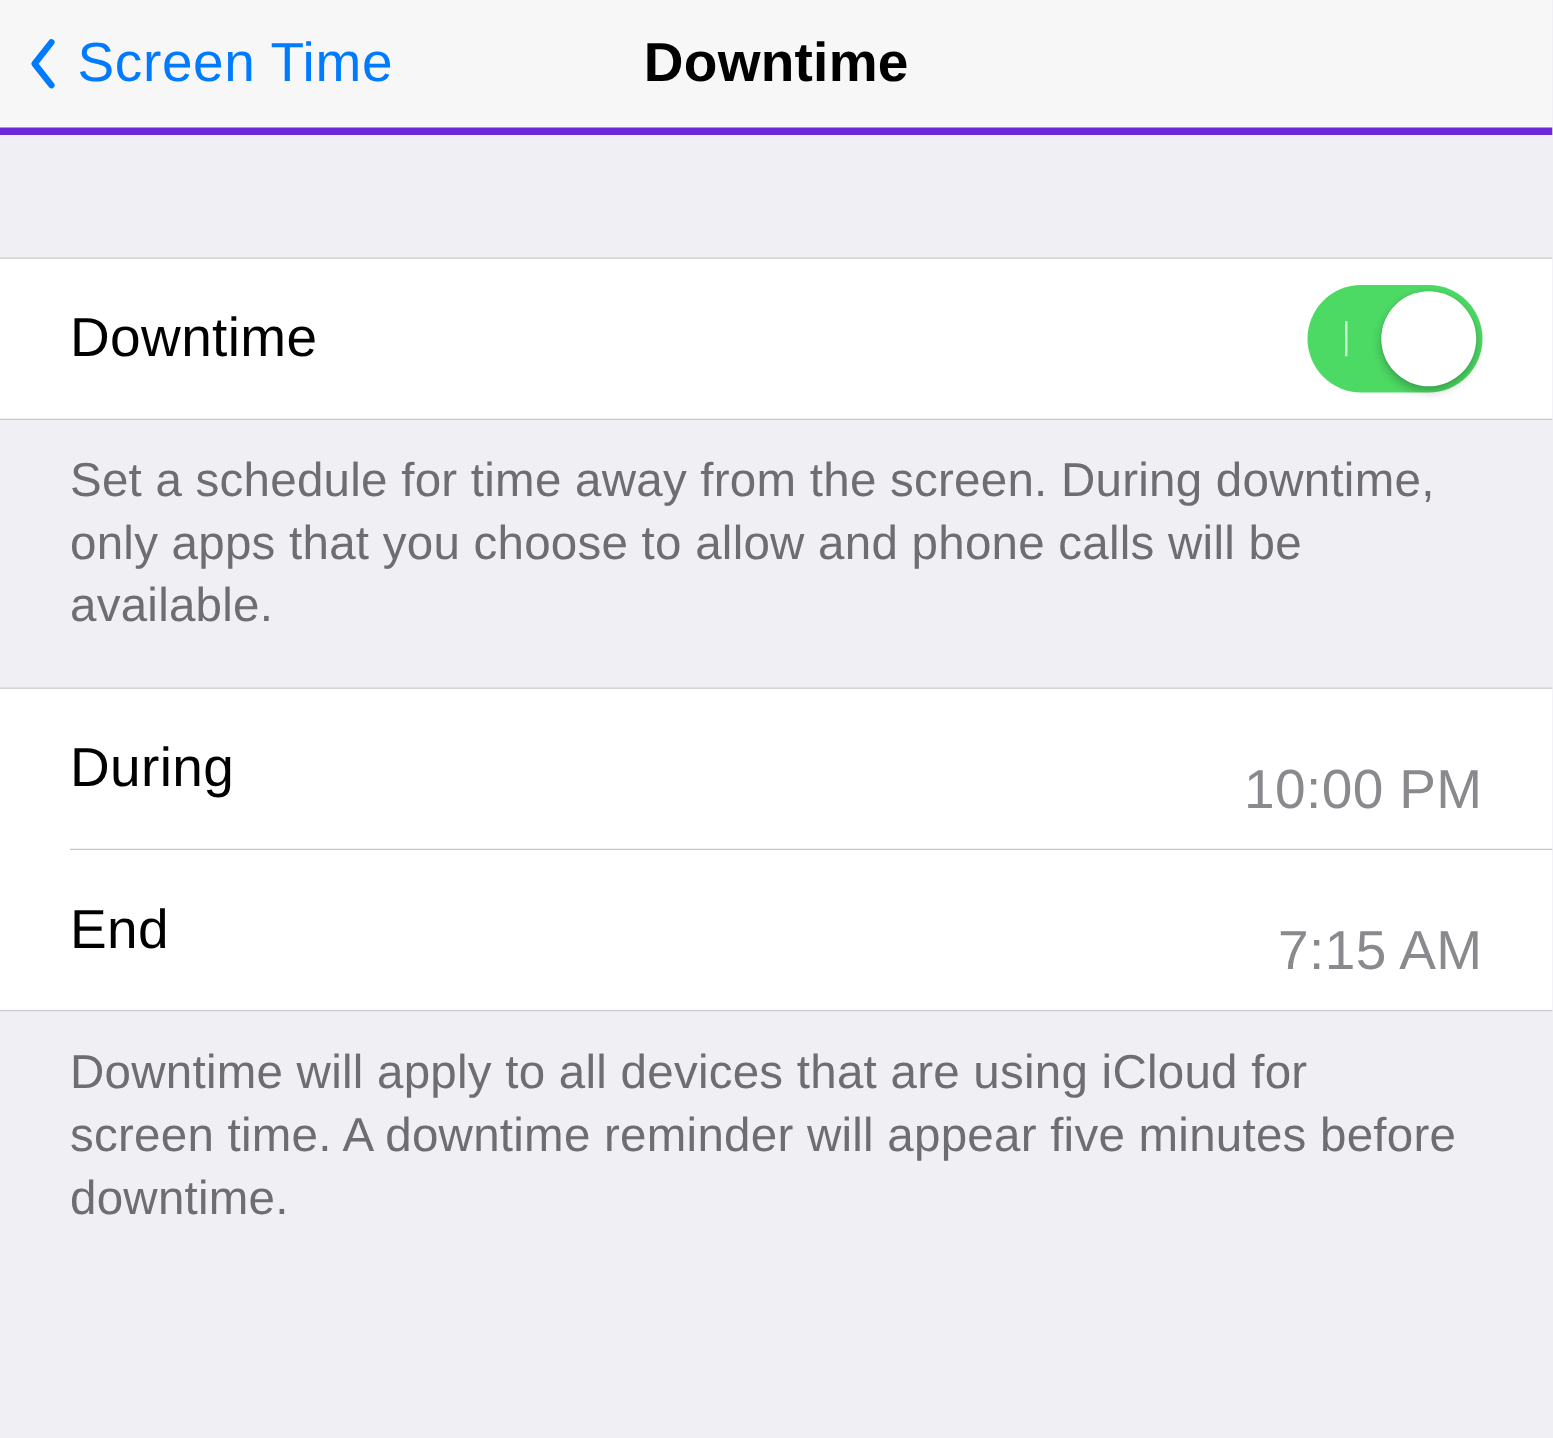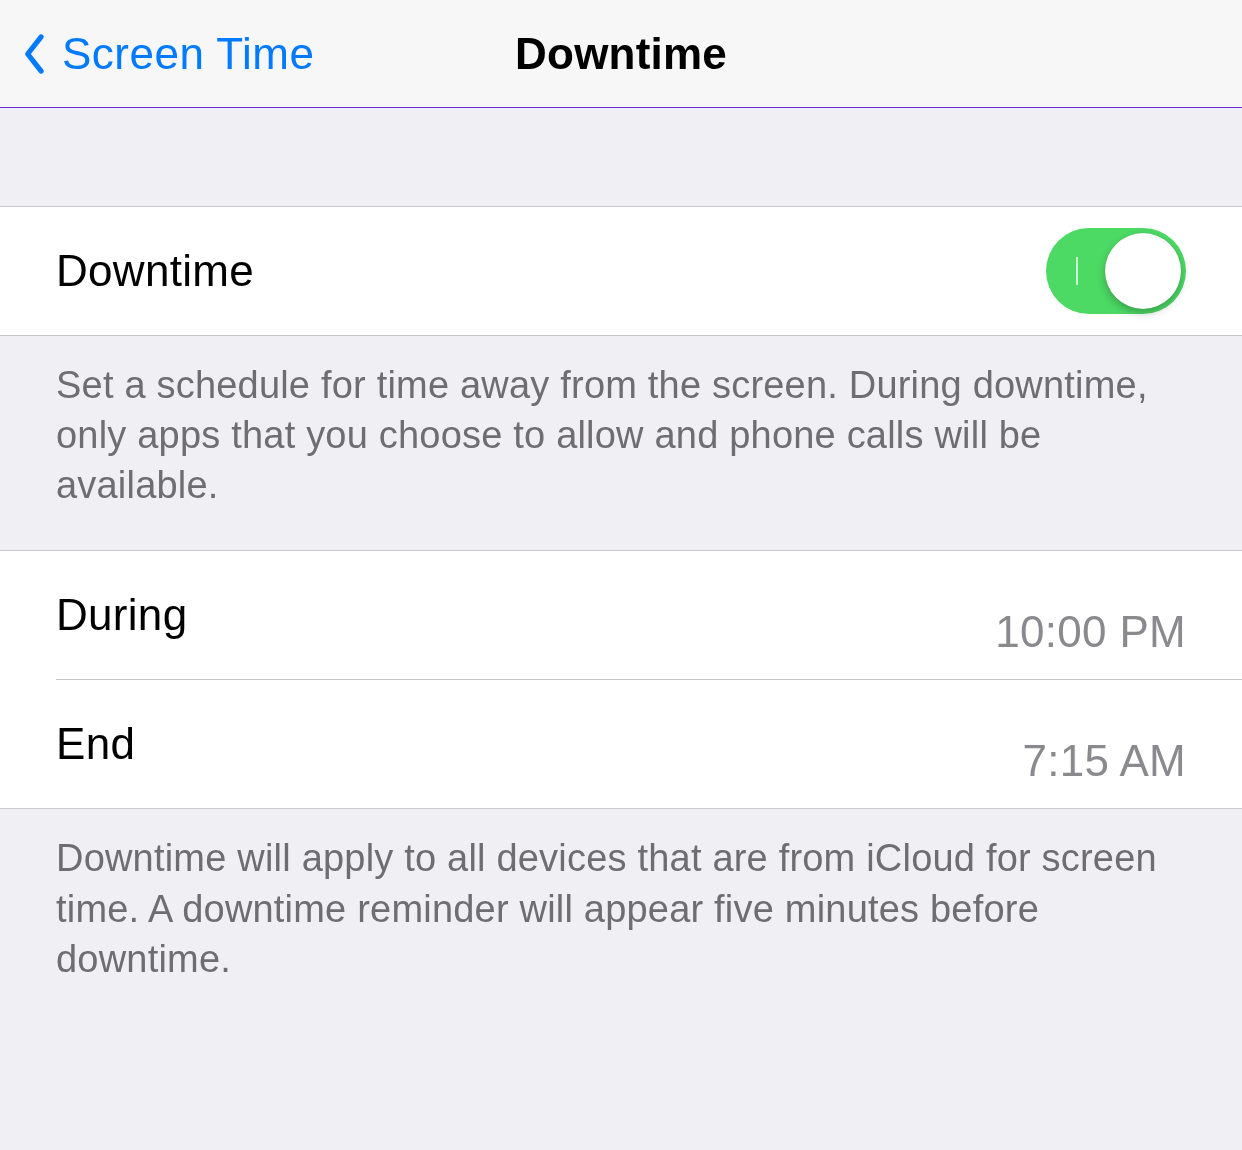--- a/index.html
+++ b/index.html
@@ -13,21 +13,21 @@
       width: 1242px;
       height: 1150px;
       overflow: hidden;
       -webkit-font-smoothing: antialiased;
     }
     .nav-bar {
       display: flex;
       align-items: center;
       height: 108px;
       background: #f7f7f8;
-      border-bottom: 1px solid #6d28d9;
+      border-bottom: 6px solid #6d28d9;
       position: relative;
       padding: 0 20px;
     }
     .back-button {
       display: flex;
       align-items: center;
       color: #007aff;
       font-size: 44px;
       font-weight: 400;
       letter-spacing: 0.5px;
@@ -154,13 +154,13 @@
     <span class="cell-label">During</span>
     <span class="cell-value">10:00 PM</span>
   </div>
   <div class="separator-inset"></div>
   <div class="cell">
     <span class="cell-label">End</span>
     <span class="cell-value">7:15 AM</span>
   </div>
 </div>
 
-<div class="footer-text">Downtime will apply to all devices that are from iCloud for screen time. A downtime reminder will appear five minutes before downtime.</div>
+<div class="footer-text">Downtime will apply to all devices that are using iCloud for screen time. A downtime reminder will appear five minutes before downtime.</div>
 
 </body></html>

